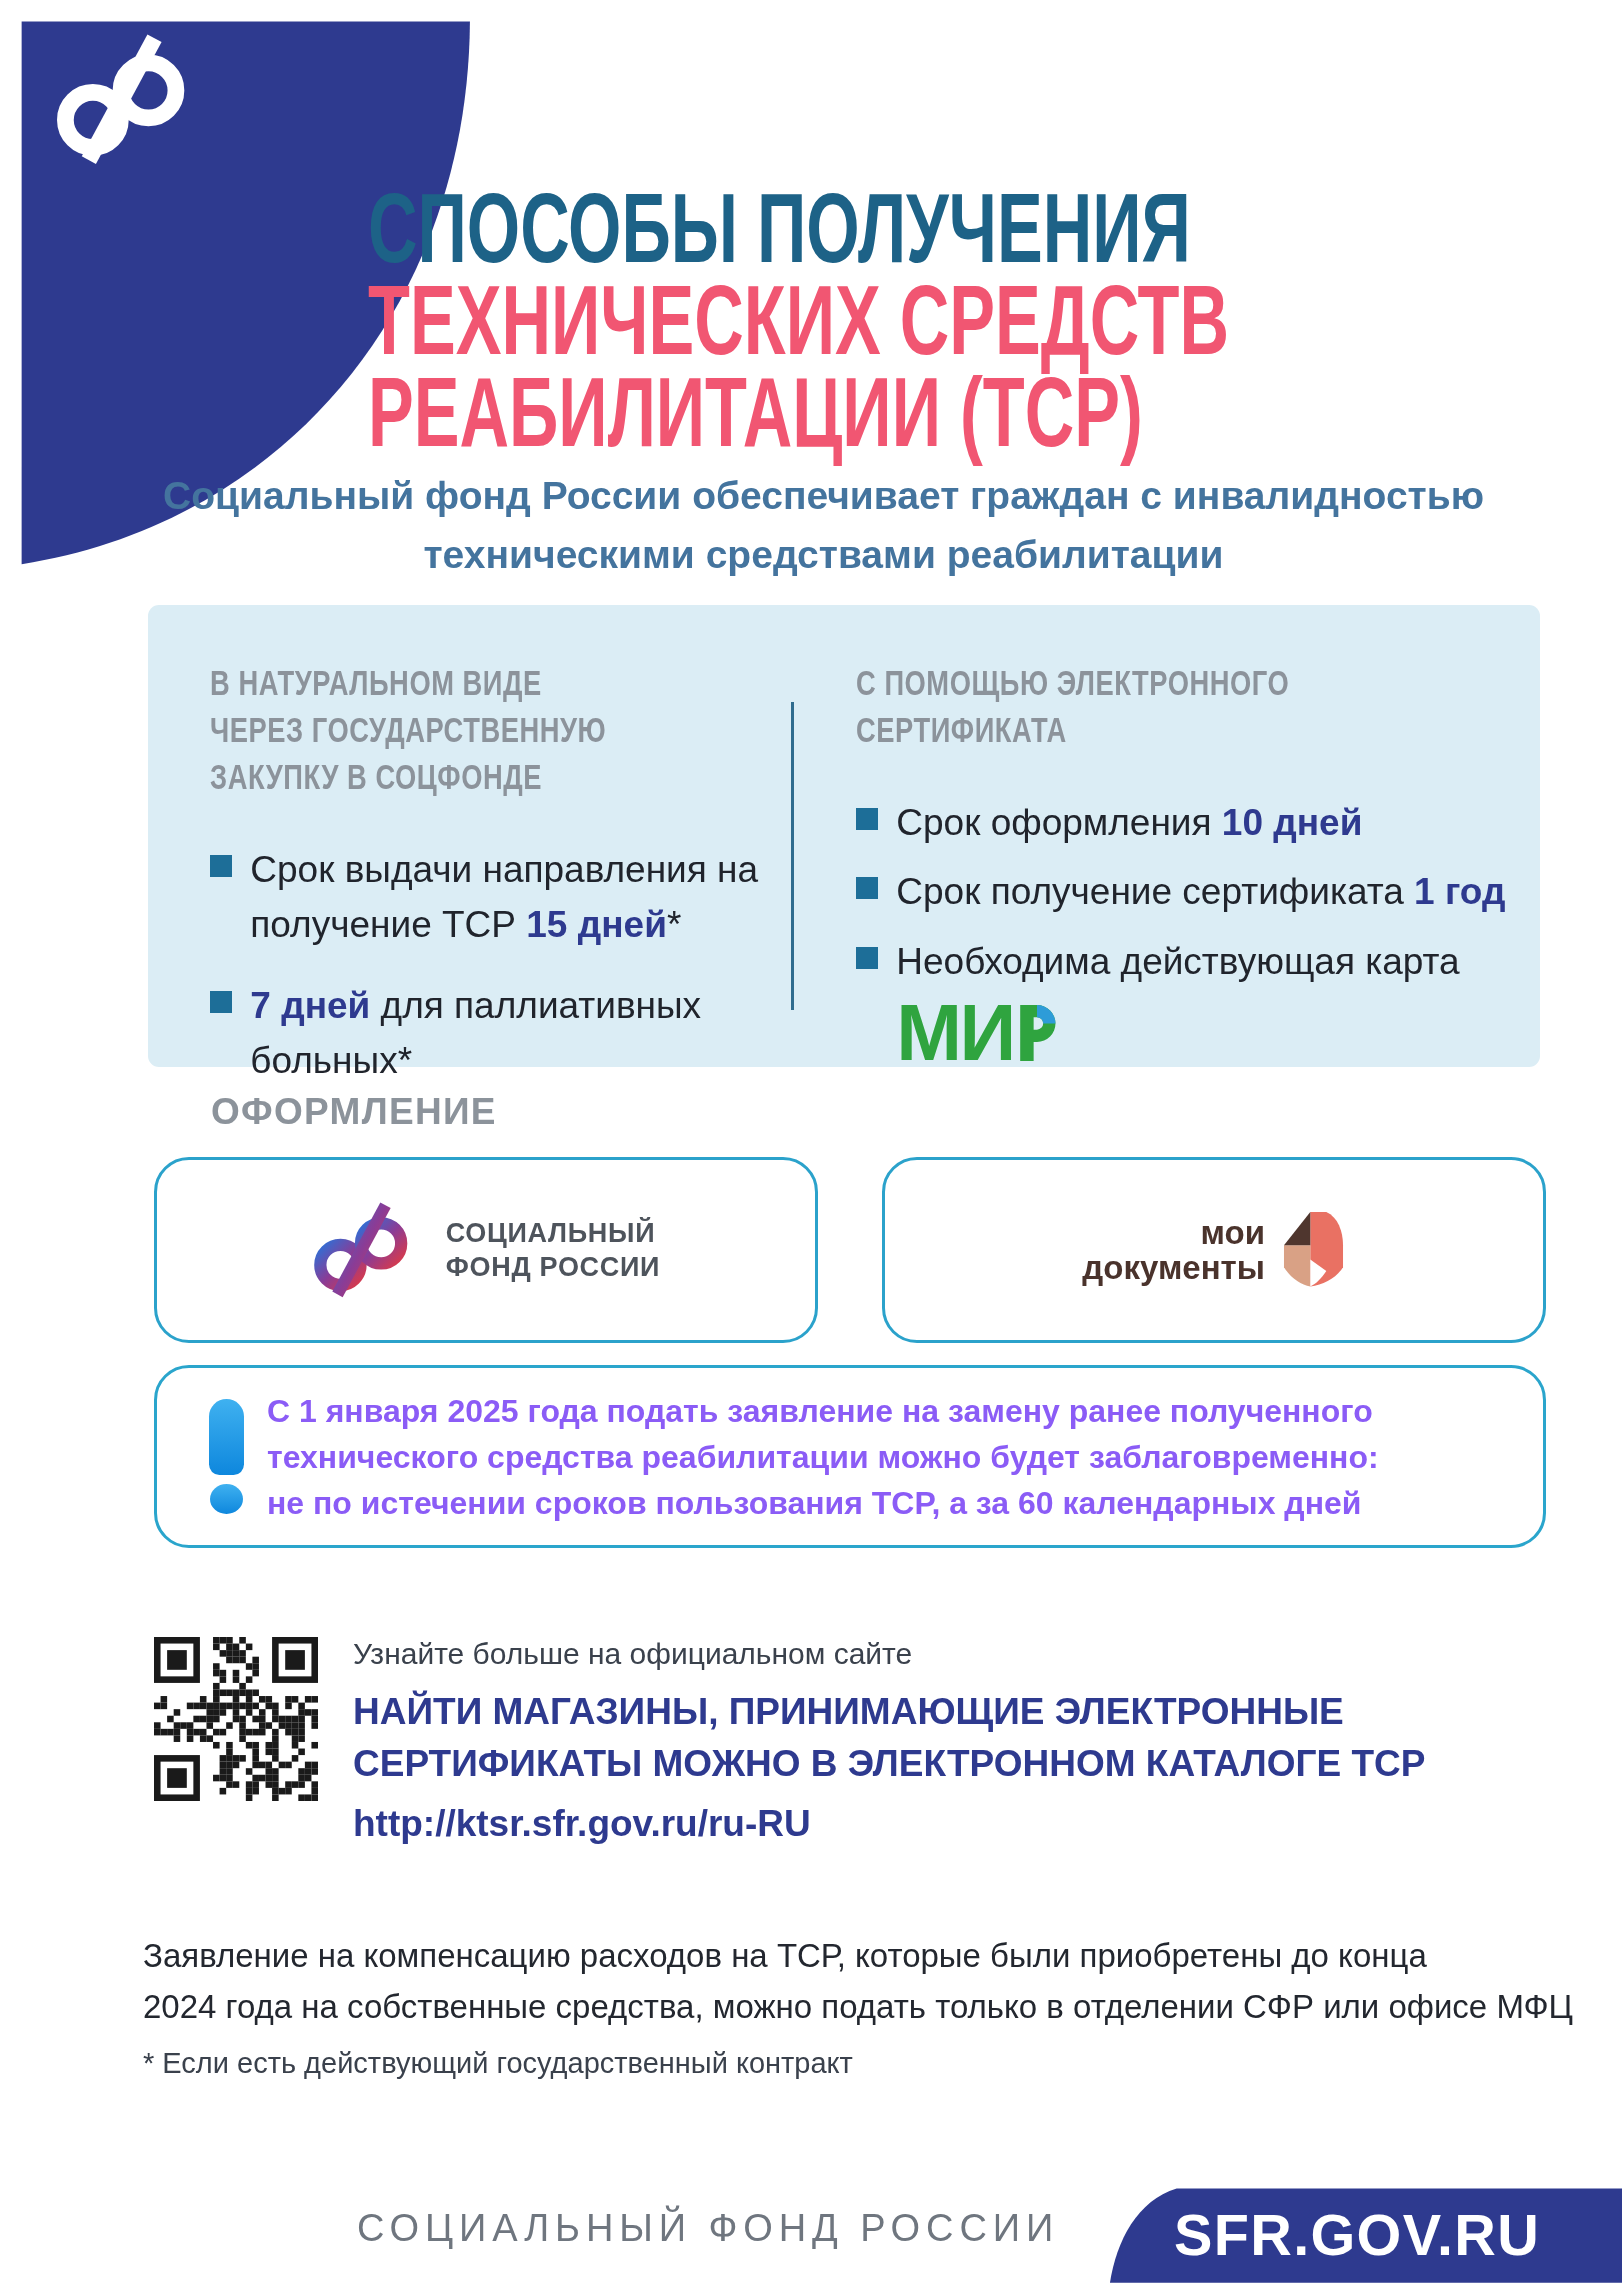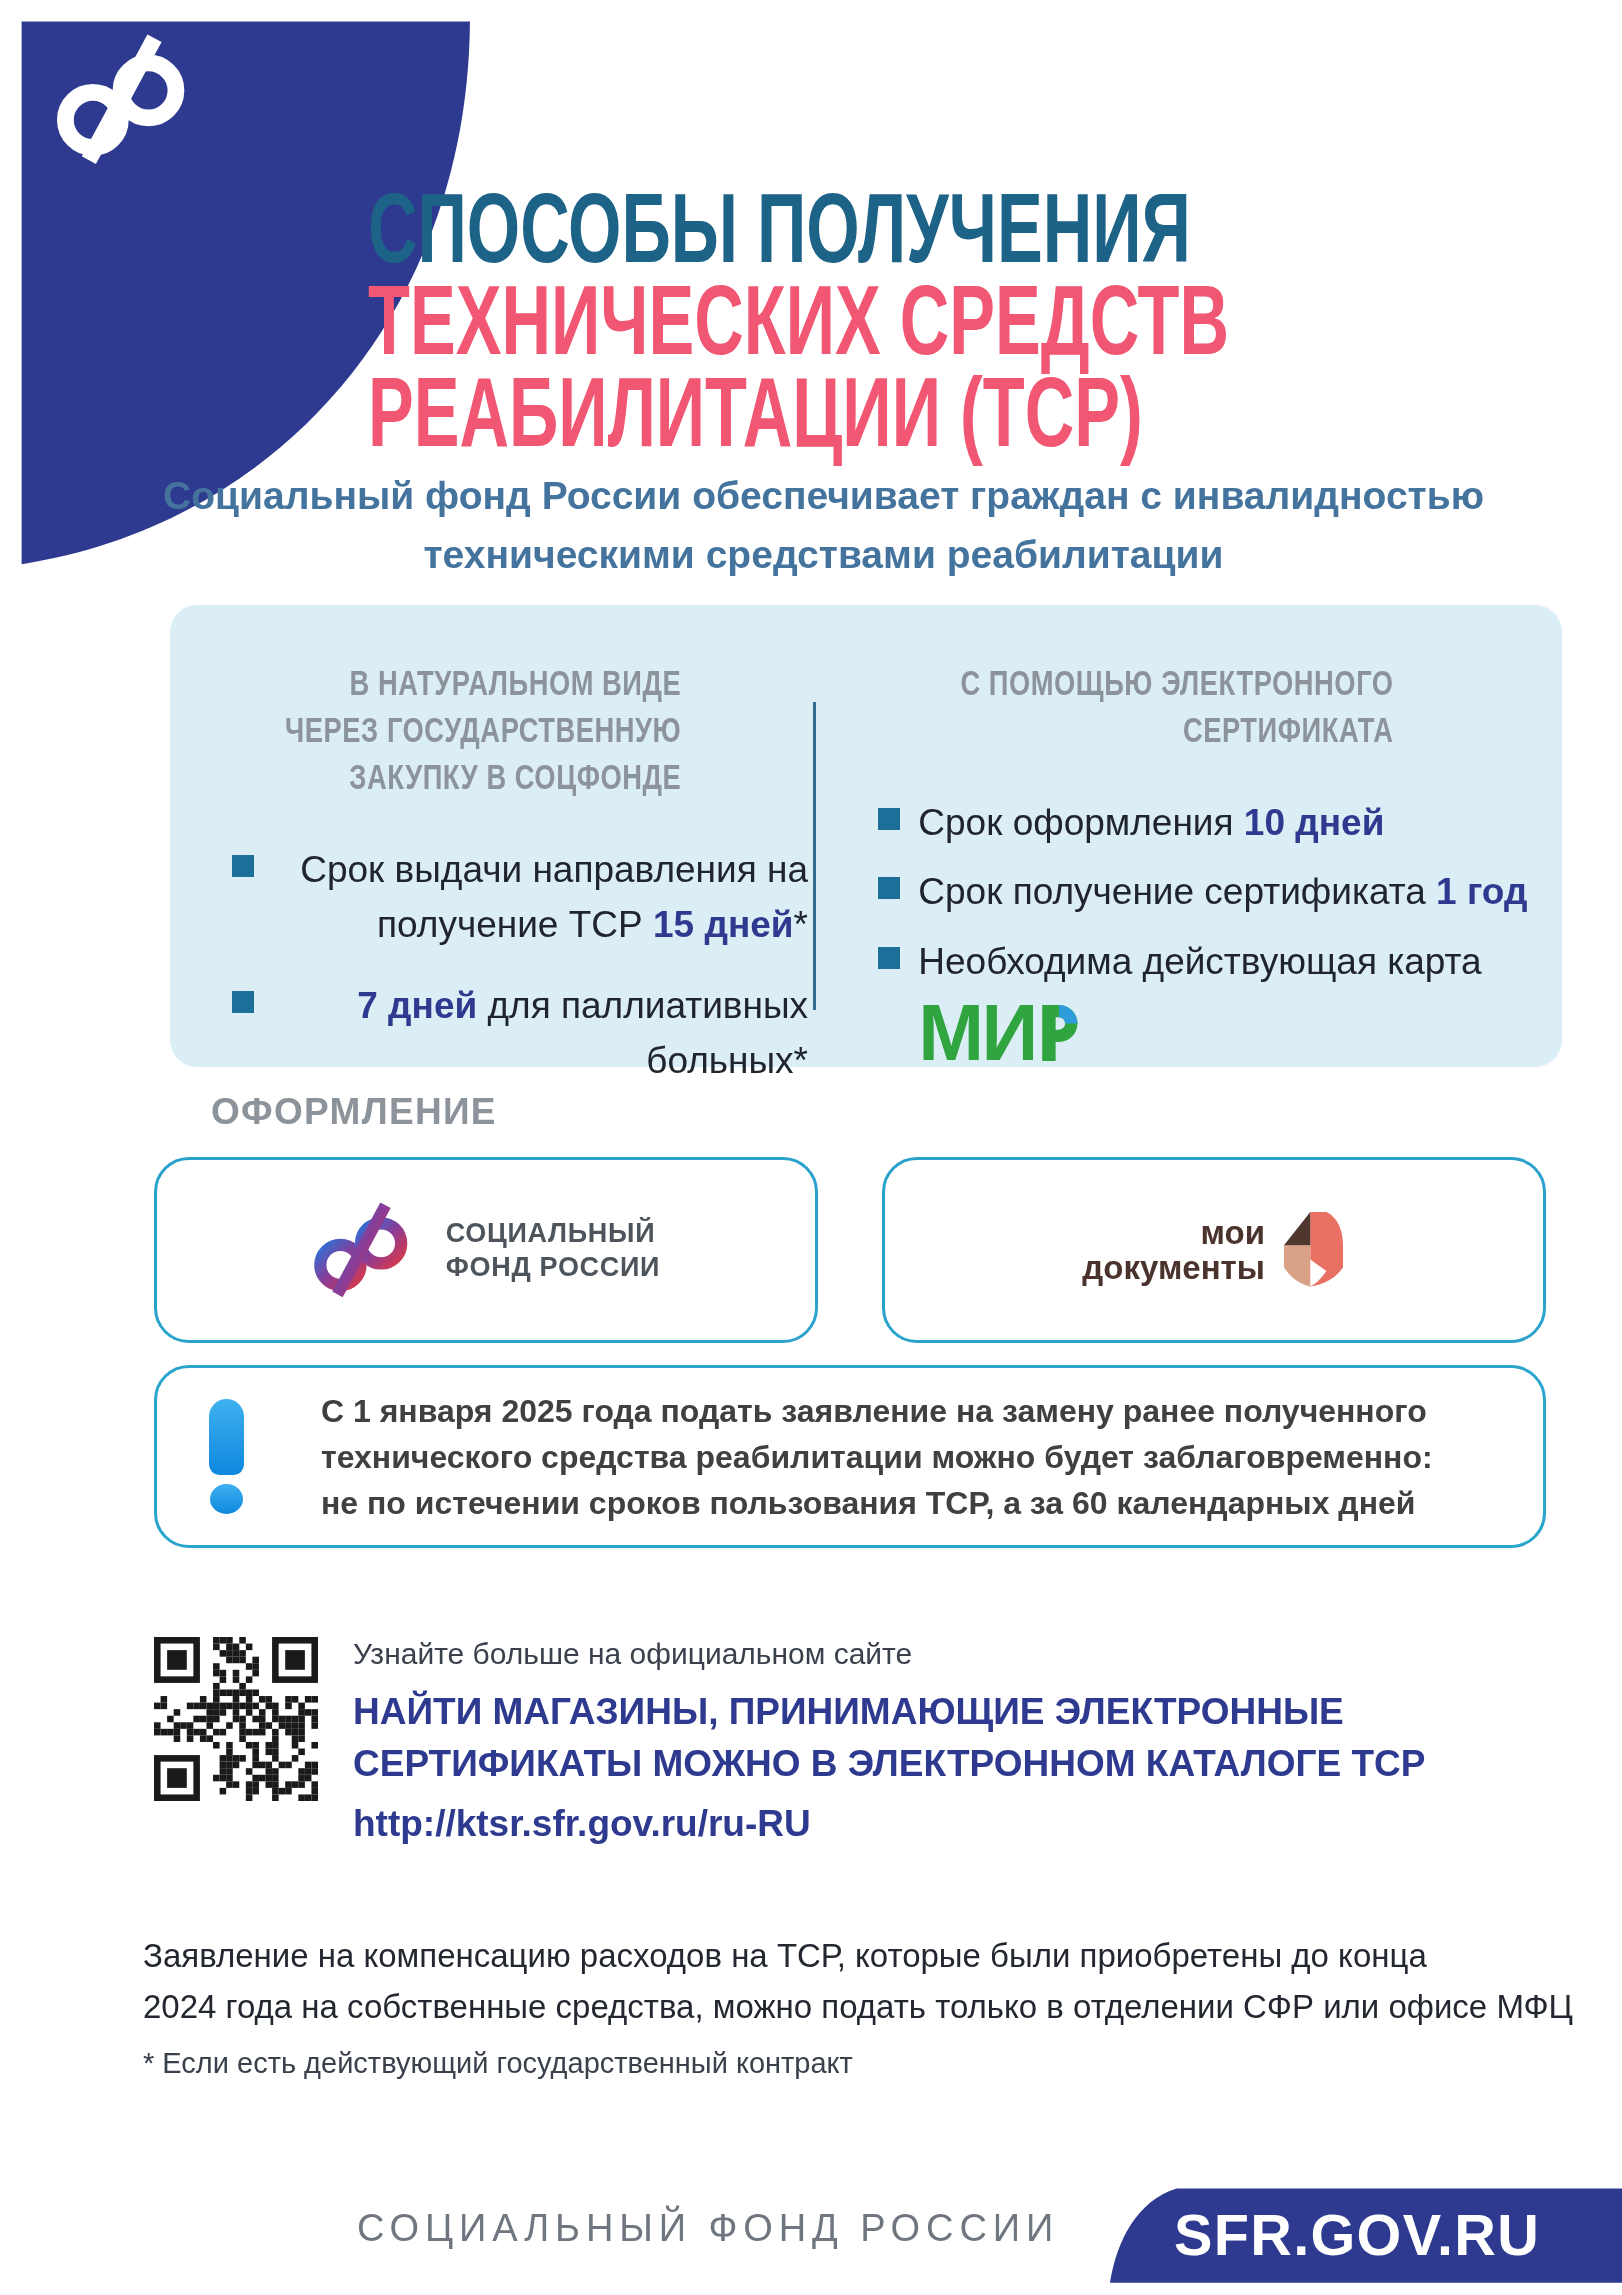--- a/index.html
+++ b/index.html
@@ -16,22 +16,22 @@
   .title span{display:block;}
   .title .l1{color:#1D6287;}
   .title .l2,.title .l3{color:#F15672;}
 
   
   .subtitle{position:absolute;left:130px;top:466px;width:1387px;text-align:center;
             font-size:39px;font-weight:bold;color:#44749E;line-height:59px;}
   .subtitle span{display:block;}
 
   
-  .info-box{position:absolute;left:170px;top:605px;width:1392px;height:462px;
-            background:#DBEDF5;border-radius:27px;text-align:right;}
+  .info-box{position:absolute;left:148px;top:605px;width:1392px;height:462px;
+            background:#DBEDF5;border-radius:11px;}
   .col-left{position:absolute;left:62px;top:54px;width:576px;}
   .col-right{position:absolute;left:708px;top:54px;width:661px;}
   .box-heading{font-size:35px;font-weight:bold;color:#8C939B;line-height:47px;letter-spacing:0.7px;
                transform:scaleX(.78);transform-origin:left top;white-space:nowrap;}
   .box-heading span{display:block;}
   .divider{position:absolute;left:643px;top:97px;width:2.6px;height:308px;background:#2F6C8E;}
   .bullets{margin-top:42px;}
   .bullet-item{display:flex;margin-bottom:26px;}
   .col-right .bullet-item{margin-bottom:14.4px;}
   .bullet-square{flex:0 0 auto;width:22px;height:22px;background:#1D6E98;margin:13px 18.3px 0 0;}
@@ -56,21 +56,21 @@
   .md-text{font-size:33px;line-height:35px;font-weight:bold;color:#4A332C;text-align:right;margin-right:15.7px;}
   .md-text span{display:block;}
 
   
   .warning{position:absolute;left:154px;top:1365px;width:1392px;height:183px;border:3.9px solid #2AA5CC;
            border-radius:35px;display:flex;align-items:center;box-sizing:border-box;padding-left:51px;}
   .excl{width:37px;display:flex;flex-direction:column;align-items:center;}
   .excl-bar{width:35px;height:76px;background:linear-gradient(#3FB1F0,#0E87DD);
             border-radius:17.7px 17.7px 10.5px 10.5px;}
   .excl-dot{width:33px;height:30px;background:linear-gradient(#3FB1F0,#0E87DD);border-radius:50%;margin-top:9.2px;}
-  .warning-text{margin-left:76px;font-size:32px;font-weight:bold;color:#404040;line-height:46px;}
+  .warning-text{margin-left:22px;font-size:32px;font-weight:bold;color:#8b5cf6;line-height:46px;}
   .warning-text span{display:block;}
 
   
   .qr-code{position:absolute;left:154px;top:1637px;width:164px;height:164px;}
   .qr-intro{position:absolute;left:353px;top:1637px;font-size:30px;color:#3A414C;}
   .qr-heading{position:absolute;left:353px;top:1686px;font-size:37px;font-weight:bold;
               color:#2E3A8F;line-height:52px;}
   .qr-heading span{display:block;}
   .qr-url{position:absolute;left:353px;top:1803px;font-size:37px;font-weight:bold;color:#2E3A8F;}
 

